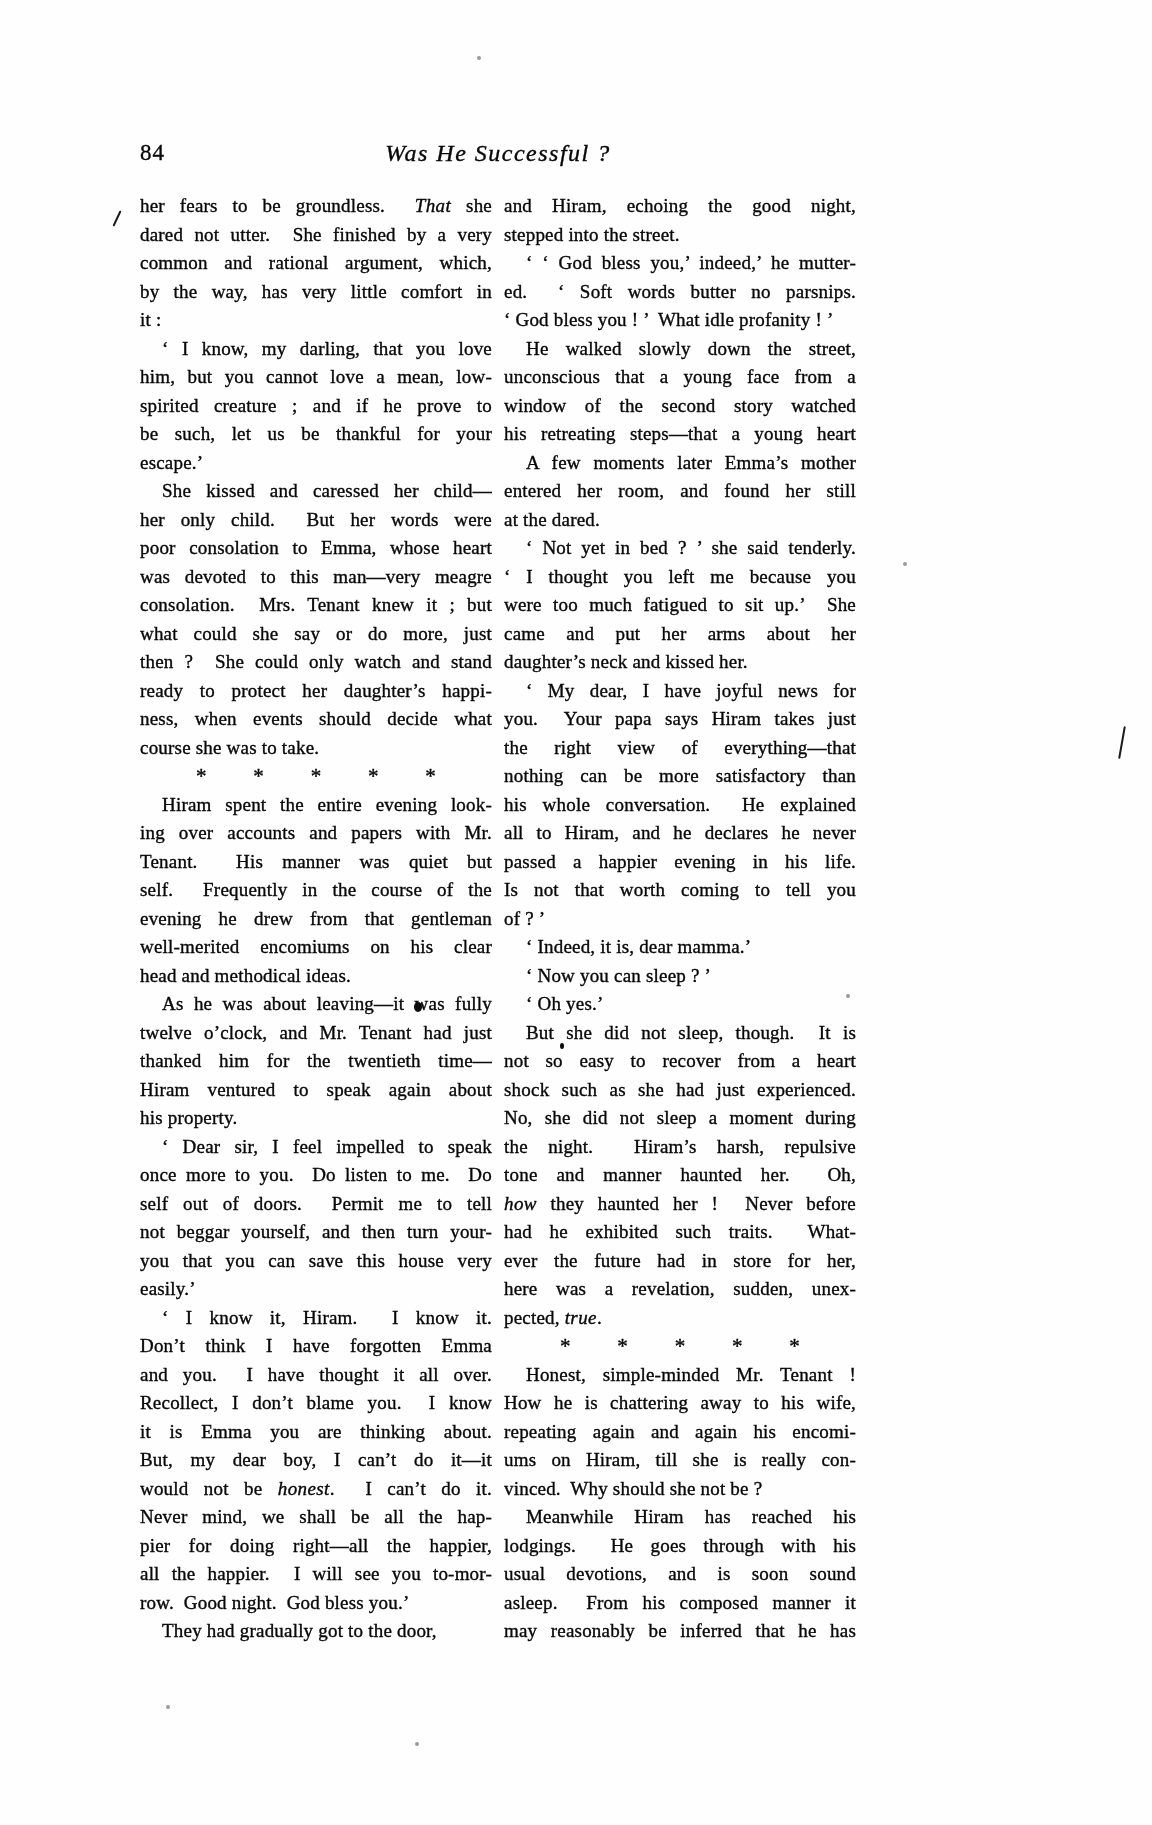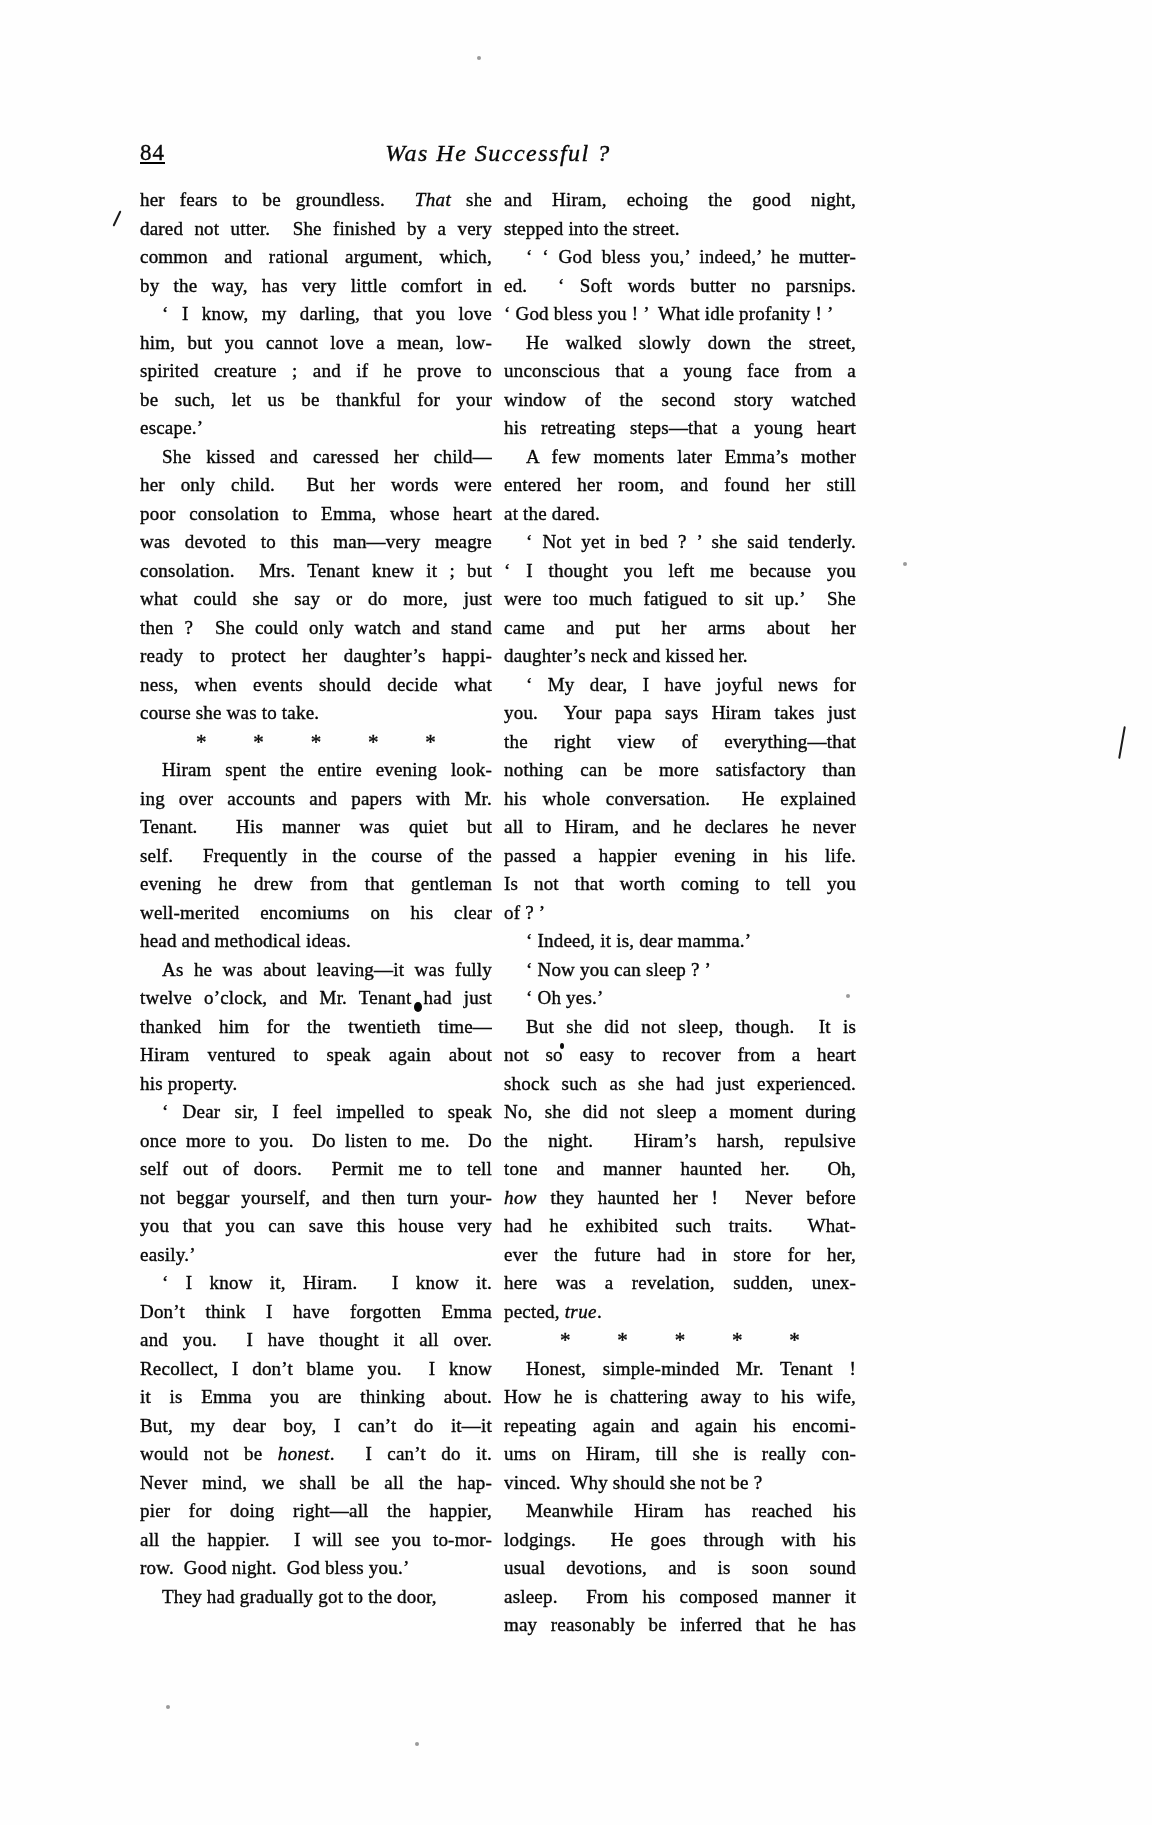--- a/index.html
+++ b/index.html
@@ -3,26 +3,26 @@
 <meta charset="utf-8">
 <style>
   html,body{margin:0;padding:0;}
   body{
     width:1152px;height:1825px;position:relative;background:#ffffff;
     font-family:"Liberation Serif","DejaVu Serif",serif;color:#090909;
     -webkit-text-stroke:0.35px #000;
   }
   .page{position:absolute;inset:0;background:#fefefe;overflow:hidden;}
   .header{position:absolute;top:140px;left:140px;width:716px;height:32px;}
-  .page-number{position:absolute;left:0;top:0;font-size:23px;letter-spacing:1px;text-decoration:underline;}
+  .page-number{position:absolute;left:0;top:0;font-size:23px;letter-spacing:1px;}
   .running-title{
     position:absolute;left:0;right:0;top:0;text-align:center;
     font-style:italic;font-size:24px;letter-spacing:1.5px;
   }
-  .col{position:absolute;top:186px;width:352px;}
+  .col{position:absolute;top:192px;width:352px;}
   .col-left{left:140px;}
   .col-right{left:504px;}
   .line{
     height:28.5px;line-height:28.5px;font-size:19px;letter-spacing:0.2px;
     white-space:pre-wrap;overflow:hidden;
   }
   .line.j{text-align:justify;text-align-last:justify;}
   .line.in{text-indent:22px;}
   .line.stars{
     display:flex;justify-content:space-between;width:240px;margin-left:56px;
@@ -39,20 +39,21 @@
 <div class="page">
   <div class="header">
     <div class="page-number">84</div>
     <div class="running-title">Was He Successful ?</div>
   </div>
   <div class="col col-left">
       <div class="line j">her fears to be groundless.  <i>That</i> she</div>
       <div class="line j">dared not utter.  She finished by a very</div>
       <div class="line j">common and rational argument, which,</div>
       <div class="line j">by the way, has very little comfort in</div>
+      <div class="line">it :</div>
       <div class="line j in">‘ I know, my darling, that you love</div>
       <div class="line j">him, but you cannot love a mean, low-</div>
       <div class="line j">spirited creature ; and if he prove to</div>
       <div class="line j">be such, let us be thankful for your</div>
       <div class="line">escape.’</div>
       <div class="line j in">She kissed and caressed her child—</div>
       <div class="line j">her only child.  But her words were</div>
       <div class="line j">poor consolation to Emma, whose heart</div>
       <div class="line j">was devoted to this man—very meagre</div>
       <div class="line j">consolation.  Mrs. Tenant knew it ; but</div>

